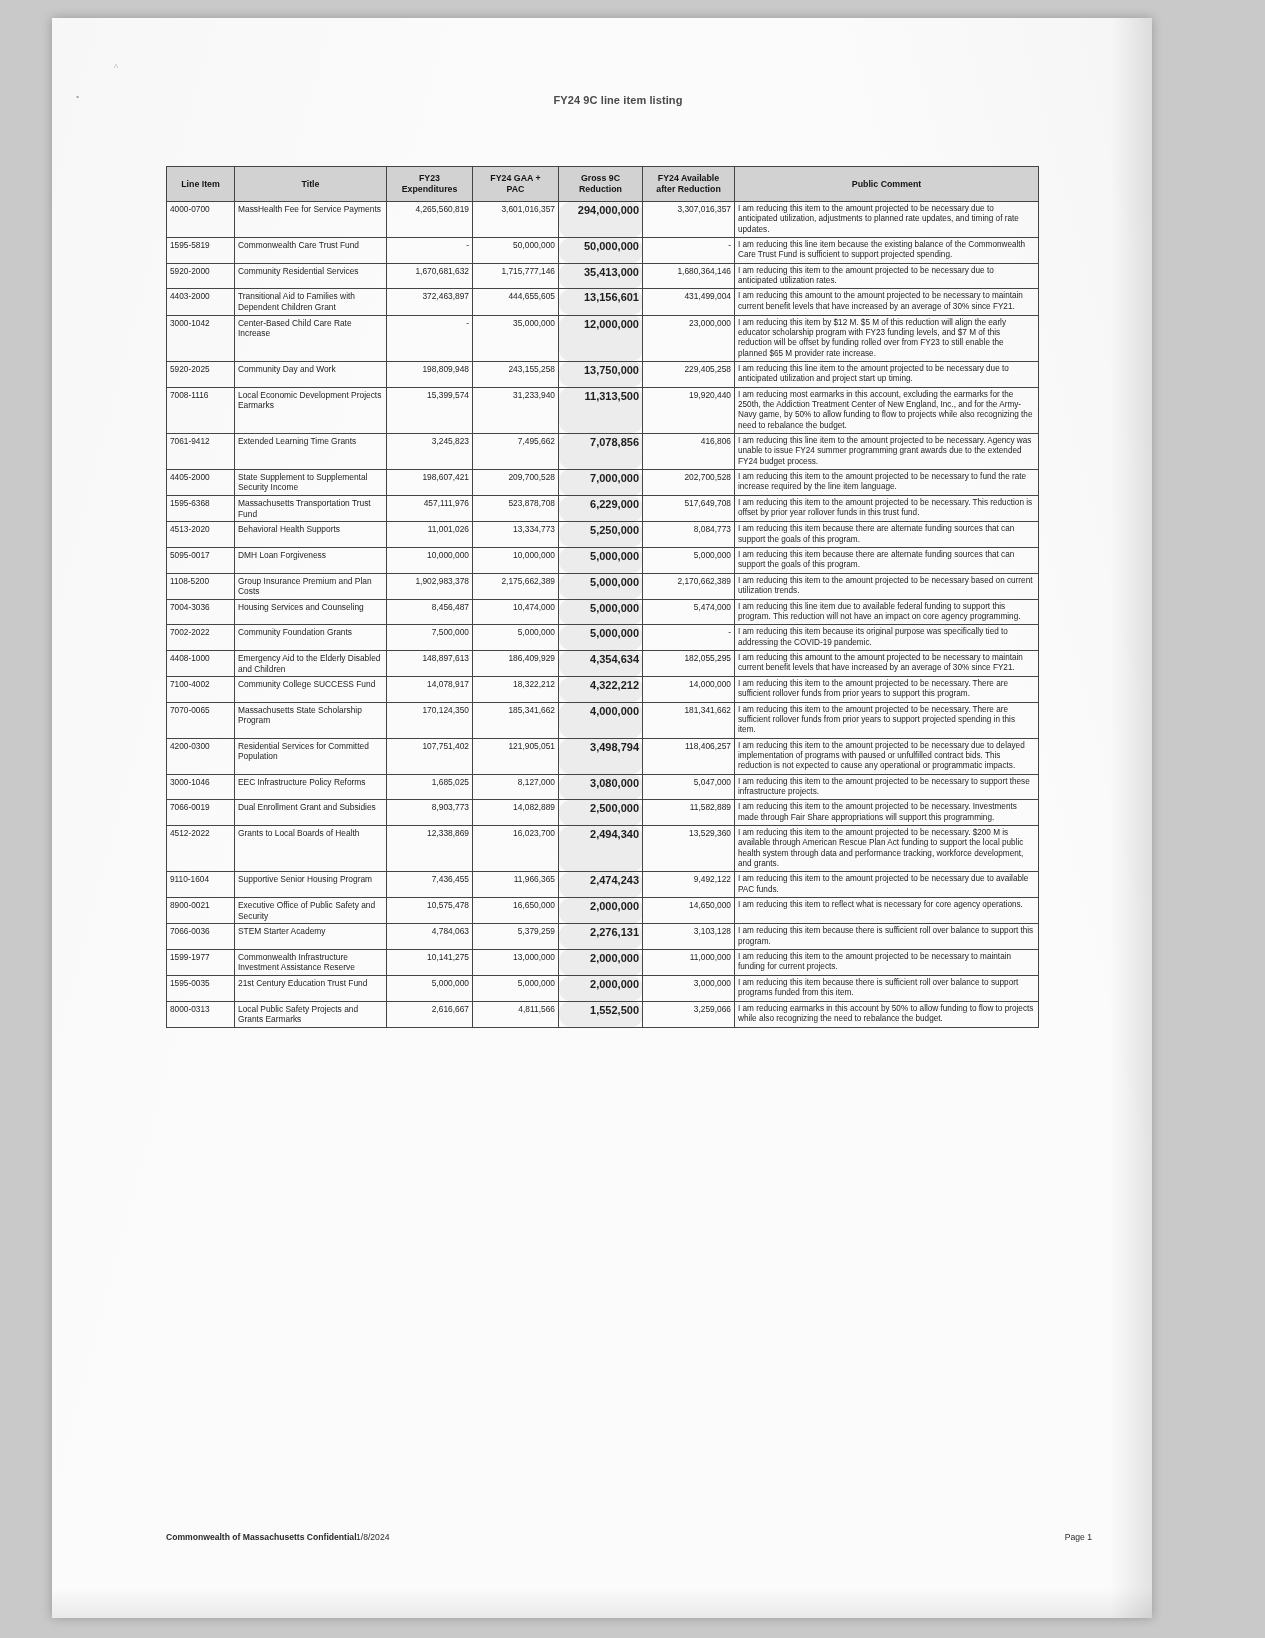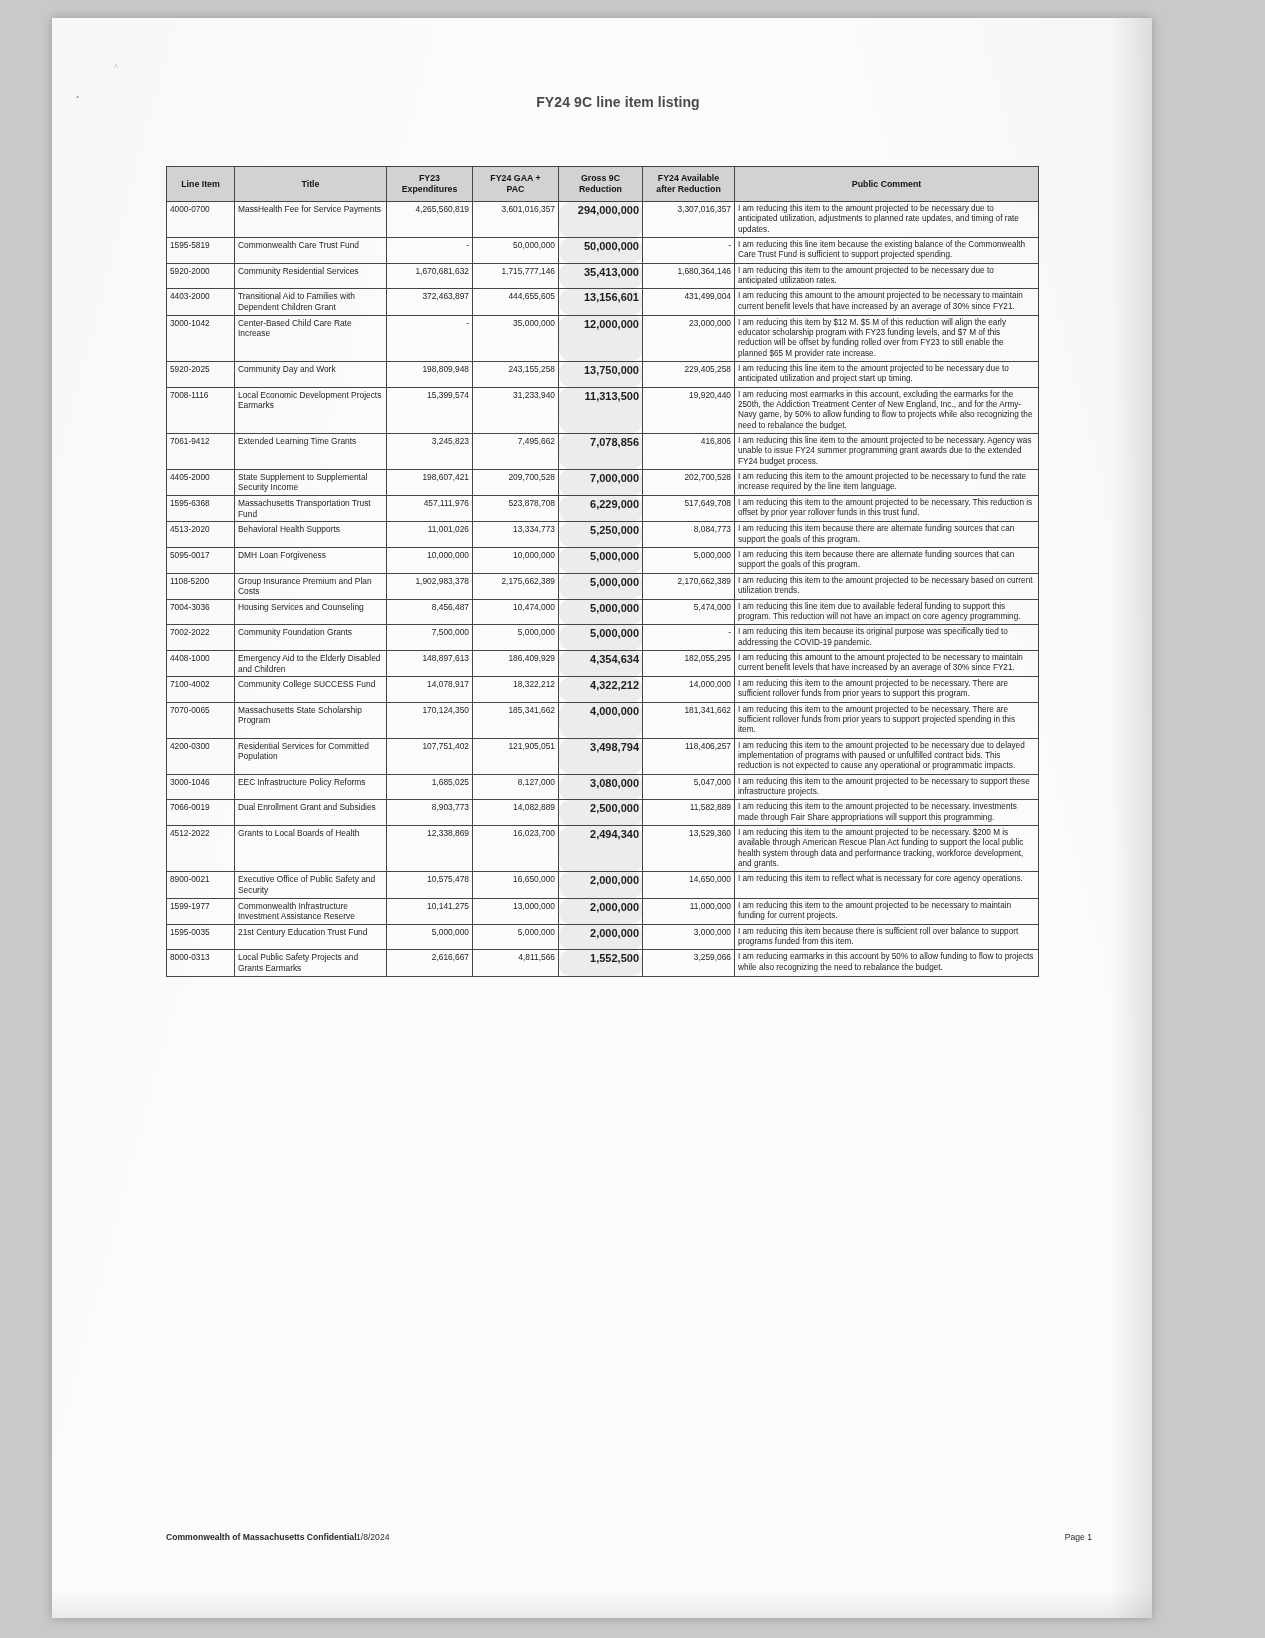--- a/index.html
+++ b/index.html
@@ -50,21 +50,21 @@
     font-size: 9px;
     font-family: "Liberation Serif", serif;
   }
 
   .doc-header {
     position: absolute;
     top: 76px;
     left: 0;
     right: 0;
     text-align: center;
-    font-size: 14px;
+    font-size: 11px;
     font-weight: bold;
     color: #4a4a4a;
     letter-spacing: 0.1px;
     padding-left: 32px;
   }
 
   .table-wrap {
     position: absolute;
     left: 114px;
     top: 148px;
@@ -352,29 +352,47 @@
             <tr>
               <td class="line">4512-2022</td>
               <td class="title">Grants to Local Boards of Health</td>
               <td class="num">12,338,869</td>
               <td class="num">16,023,700</td>
               <td class="gross">2,494,340</td>
               <td class="num">13,529,360</td>
               <td class="comment">I am reducing this item to the amount projected to be necessary. $200 M is available through American Rescue Plan Act funding to support the local public health system through data and performance tracking, workforce development, and grants.</td>
             </tr>
             <tr>
+              <td class="line">9110-1604</td>
+              <td class="title">Supportive Senior Housing Program</td>
+              <td class="num">7,436,455</td>
+              <td class="num">11,966,365</td>
+              <td class="gross">2,474,243</td>
+              <td class="num">9,492,122</td>
+              <td class="comment">I am reducing this item to the amount projected to be necessary due to available PAC funds.</td>
+            </tr>
+            <tr>
               <td class="line">8900-0021</td>
               <td class="title">Executive Office of Public Safety and Security</td>
               <td class="num">10,575,478</td>
               <td class="num">16,650,000</td>
               <td class="gross">2,000,000</td>
               <td class="num">14,650,000</td>
               <td class="comment">I am reducing this item to reflect what is necessary for core agency operations.</td>
             </tr>
             <tr>
+              <td class="line">7066-0036</td>
+              <td class="title">STEM Starter Academy</td>
+              <td class="num">4,784,063</td>
+              <td class="num">5,379,259</td>
+              <td class="gross">2,276,131</td>
+              <td class="num">3,103,128</td>
+              <td class="comment">I am reducing this item because there is sufficient roll over balance to support this program.</td>
+            </tr>
+            <tr>
               <td class="line">1599-1977</td>
               <td class="title">Commonwealth Infrastructure Investment Assistance Reserve</td>
               <td class="num">10,141,275</td>
               <td class="num">13,000,000</td>
               <td class="gross">2,000,000</td>
               <td class="num">11,000,000</td>
               <td class="comment">I am reducing this item to the amount projected to be necessary to maintain funding for current projects.</td>
             </tr>
             <tr>
               <td class="line">1595-0035</td>

